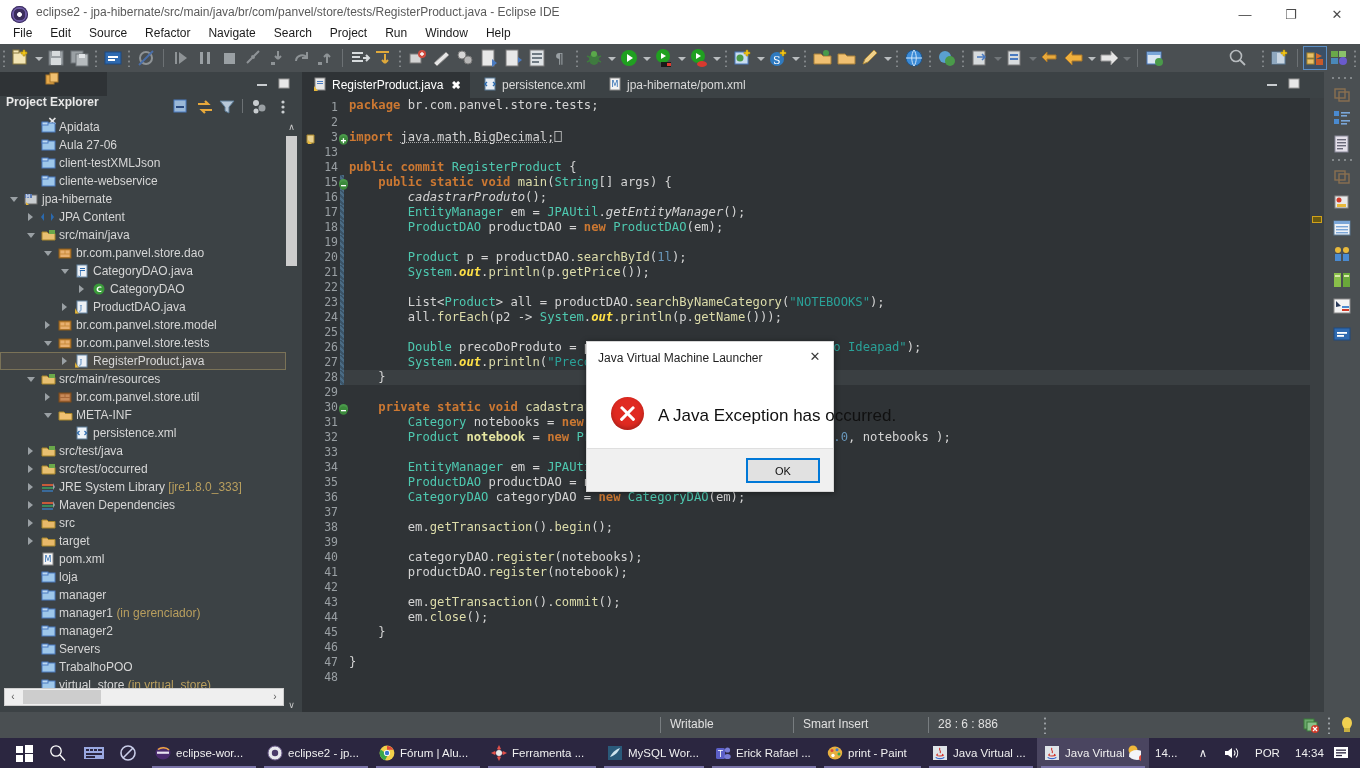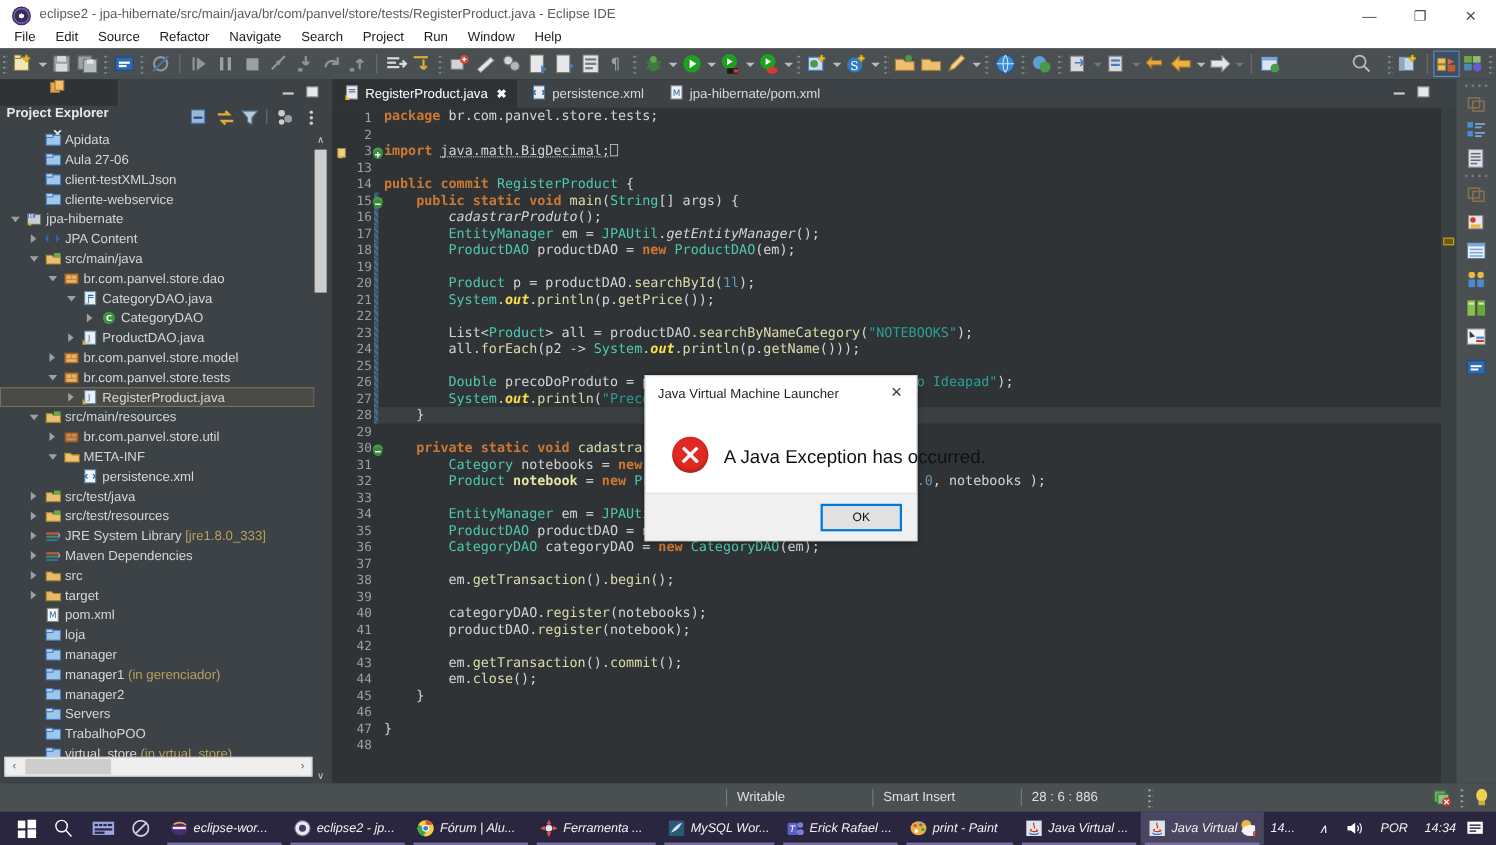--- a/index.html
+++ b/index.html
@@ -183,21 +183,21 @@
     position:absolute; top:4px; width:5px; height:18px;
     background-image:radial-gradient(circle,#9aa0a4 1px, transparent 1.2px);
     background-size:4px 5px;
   }
   
   #taskbar{
     position:absolute; left:0; top:738px; width:1360px; height:30px; background:#2b2640;
   }
   .tbtn{
     position:absolute; top:0; height:30px; display:flex; align-items:center; gap:5px;
-    padding:0 7px; font-size:11.5px; color:#f0f0f0; white-space:nowrap;font-style:italic;
+    padding:0 7px; font-size:11.5px; color:#f0f0f0; white-space:nowrap;
   }
   .tbtn.active{ background:#4a4560; }
   .tbtn.running:after{
     content:""; position:absolute; left:4px; right:4px; bottom:0; height:2px; background:#7a74a8;
   }
   .tb-ic{ width:16px; height:16px; flex:0 0 auto; position:relative; }
   
   #dialog{
     position:absolute; left:586px; top:341px; width:248px; height:151px;
     background:#ffffff; box-shadow:0 1px 6px rgba(0,0,0,.45);
@@ -771,21 +771,21 @@
             <rect x="8" y="2" width="6" height="4" fill="#6aa84a"></rect>
           </svg></span>
         <span class="lbl" style="left:59px">src/test/java</span>
       </div>
       <div class="row">
         <span class="arrow " style="left:27px"></span>
         <span class="ico" style="left:41px"><svg width="15" height="14">
             <path d="M1 4h5l1.5 1.5H14V12H1z" fill="#e8c071" stroke="#a8862a"></path>
             <rect x="8" y="2" width="6" height="4" fill="#6aa84a"></rect>
           </svg></span>
-        <span class="lbl" style="left:59px">src/test/resources</span>
+        <span class="lbl" style="left:59px">src/test/occurred</span>
       </div>
       <div class="row">
         <span class="arrow " style="left:27px"></span>
         <span class="ico" style="left:41px"><svg width="15" height="14">
             <rect x="1" y="4" width="11" height="2" fill="#c85a3a"></rect>
             <rect x="1" y="7" width="11" height="2" fill="#3a8a5a"></rect>
             <rect x="1" y="10" width="11" height="2" fill="#3a6a9a"></rect>
             <path d="M12 3l2 4-2 3z" fill="#9aa0a4"></path>
           </svg></span>
         <span class="lbl" style="left:59px">JRE System Library <span class="dim">[jre1.8.0_333]</span></span>

